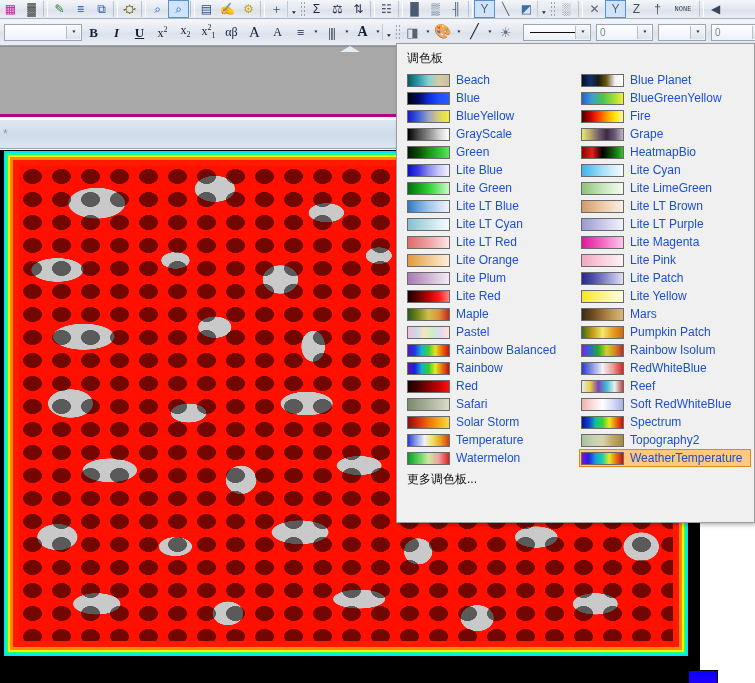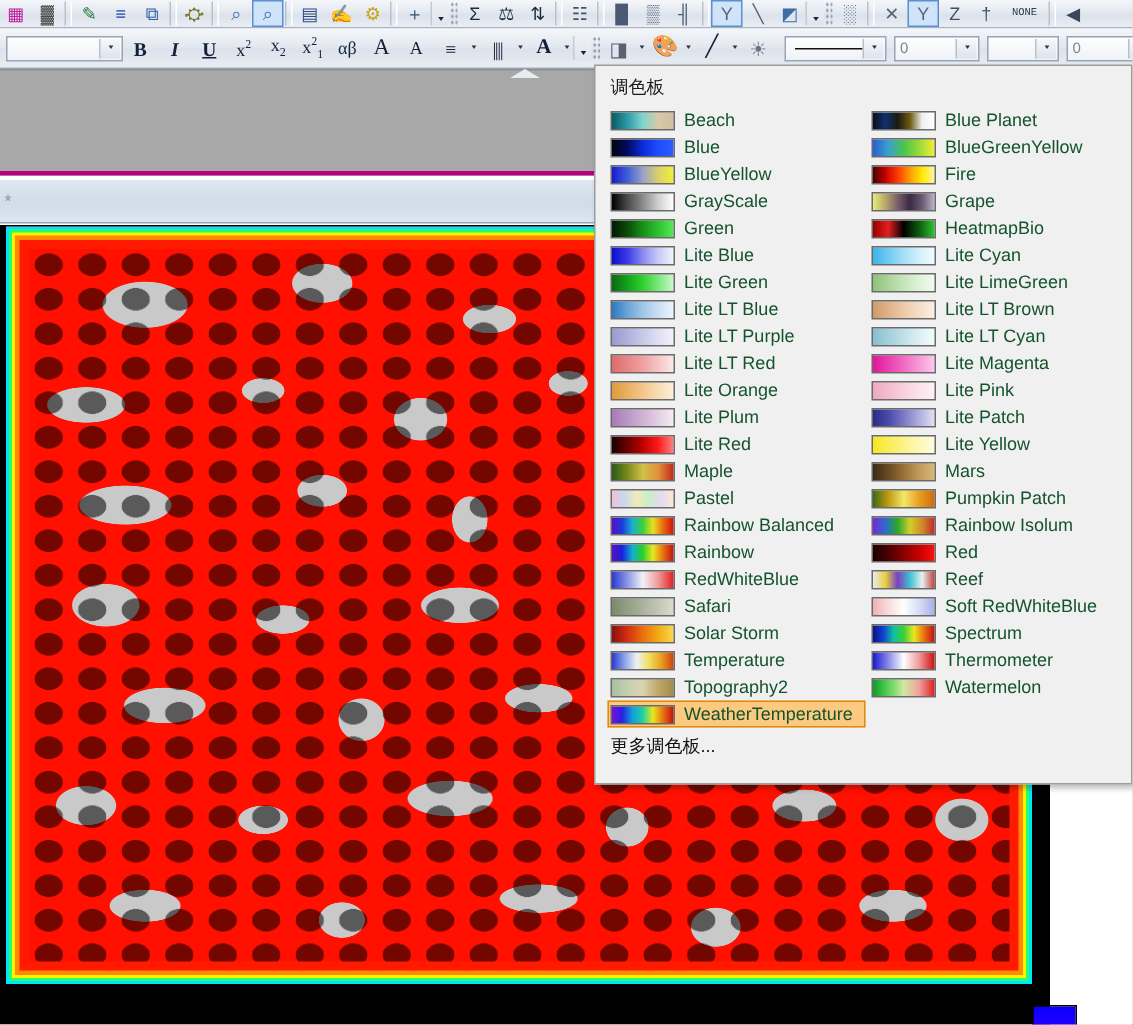--- a/index.html
+++ b/index.html
@@ -270,21 +270,21 @@
     border: 1px solid #e08a10;
     padding-left: 1px;
   }
   .pal-swatch {
     width: 43px; height: 13px; flex: 0 0 auto;
     border: 1px solid #6b6b6b;
     box-sizing: border-box;
     margin-right: 6px;
   }
   .pal-label {
-    font-size: 12px; color: #14532d; white-space: nowrap;
+    font-size: 12px; color: #1d4ed8; white-space: nowrap;
     font-family: "Liberation Sans", sans-serif;
   }
   #palette-more {
     font-size: 12px; color: #111;
     padding: 4px 0 0 10px;
   }
 
   
   #mdi-tab-nub {
     position: absolute; left: 340px; top: -1px; width: 20px; height: 6px;
@@ -566,28 +566,28 @@
         </div>
         <div class="pal-item">
           <div class="pal-swatch" style="background: linear-gradient(to right, rgb(47, 120, 192), rgb(106, 163, 216), rgb(160, 198, 232), rgb(202, 222, 244), rgb(238, 245, 252));"></div>
           <span class="pal-label">Lite LT Blue</span>
         </div>
         <div class="pal-item">
           <div class="pal-swatch" style="background: linear-gradient(to right, rgb(208, 154, 106), rgb(224, 178, 136), rgb(236, 202, 168), rgb(244, 221, 200), rgb(251, 239, 226));"></div>
           <span class="pal-label">Lite LT Brown</span>
         </div>
         <div class="pal-item">
+          <div class="pal-swatch" style="background: linear-gradient(to right, rgb(134, 191, 207), rgb(164, 208, 220), rgb(192, 224, 232), rgb(220, 240, 244), rgb(242, 251, 253));"></div>
+          <span class="pal-label">Lite LT Cyan</span>
+        </div>
+        <div class="pal-item">
           <div class="pal-swatch" style="background: linear-gradient(to right, rgb(154, 154, 208), rgb(176, 176, 220), rgb(200, 200, 232), rgb(222, 222, 244), rgb(242, 242, 252));"></div>
           <span class="pal-label">Lite LT Purple</span>
         </div>
         <div class="pal-item">
-          <div class="pal-swatch" style="background: linear-gradient(to right, rgb(134, 191, 207), rgb(164, 208, 220), rgb(192, 224, 232), rgb(220, 240, 244), rgb(242, 251, 253));"></div>
-          <span class="pal-label">Lite LT Cyan</span>
-        </div>
-        <div class="pal-item">
           <div class="pal-swatch" style="background: linear-gradient(to right, rgb(224, 106, 106), rgb(232, 133, 133), rgb(240, 160, 160), rgb(246, 196, 196), rgb(252, 232, 232));"></div>
           <span class="pal-label">Lite LT Red</span>
         </div>
         <div class="pal-item">
           <div class="pal-swatch" style="background: linear-gradient(to right, rgb(224, 23, 154), rgb(234, 63, 174), rgb(242, 106, 194), rgb(247, 154, 214), rgb(252, 200, 234));"></div>
           <span class="pal-label">Lite Magenta</span>
         </div>
         <div class="pal-item">
           <div class="pal-swatch" style="background: linear-gradient(to right, rgb(224, 154, 58), rgb(234, 176, 98), rgb(242, 198, 138), rgb(248, 220, 180), rgb(252, 239, 218));"></div>
           <span class="pal-label">Lite Orange</span>
@@ -634,28 +634,28 @@
         </div>
         <div class="pal-item">
           <div class="pal-swatch" style="background: linear-gradient(to right, rgb(122, 42, 208), rgb(42, 106, 208), rgb(42, 168, 42), rgb(208, 208, 42), rgb(208, 138, 42), rgb(192, 42, 42));"></div>
           <span class="pal-label">Rainbow Isolum</span>
         </div>
         <div class="pal-item">
           <div class="pal-swatch" style="background: linear-gradient(to right, rgb(90, 16, 192), rgb(26, 32, 224), rgb(16, 176, 208), rgb(42, 208, 42), rgb(232, 232, 32), rgb(232, 112, 16), rgb(192, 16, 16));"></div>
           <span class="pal-label">Rainbow</span>
         </div>
         <div class="pal-item">
+          <div class="pal-swatch" style="background: linear-gradient(to right, rgb(42, 58, 208), rgb(138, 150, 228), rgb(242, 242, 248), rgb(240, 154, 154), rgb(224, 32, 32));"></div>
+          <span class="pal-label">RedWhiteBlue</span>
+        </div>
+        <div class="pal-item">
           <div class="pal-swatch" style="background: linear-gradient(to right, rgb(26, 0, 0), rgb(74, 0, 0), rgb(138, 0, 0), rgb(200, 0, 0), rgb(255, 15, 15));"></div>
           <span class="pal-label">Red</span>
         </div>
         <div class="pal-item">
-          <div class="pal-swatch" style="background: linear-gradient(to right, rgb(42, 58, 208), rgb(138, 150, 228), rgb(242, 242, 248), rgb(240, 154, 154), rgb(224, 32, 32));"></div>
-          <span class="pal-label">RedWhiteBlue</span>
-        </div>
-        <div class="pal-item">
           <div class="pal-swatch" style="background: linear-gradient(to right, rgb(232, 232, 240), rgb(232, 208, 64), rgb(122, 64, 192), rgb(64, 192, 208), rgb(232, 240, 240), rgb(192, 64, 64));"></div>
           <span class="pal-label">Reef</span>
         </div>
         <div class="pal-item">
           <div class="pal-swatch" style="background: linear-gradient(to right, rgb(122, 138, 106), rgb(146, 160, 132), rgb(170, 178, 156), rgb(194, 198, 180), rgb(218, 219, 204));"></div>
           <span class="pal-label">Safari</span>
         </div>
         <div class="pal-item">
           <div class="pal-swatch" style="background: linear-gradient(to right, rgb(240, 176, 176), rgb(248, 220, 220), rgb(255, 255, 255), rgb(216, 220, 244), rgb(168, 176, 232));"></div>
           <span class="pal-label">Soft RedWhiteBlue</span>
@@ -664,24 +664,20 @@
           <div class="pal-swatch" style="background: linear-gradient(to right, rgb(138, 16, 16), rgb(208, 48, 16), rgb(234, 112, 16), rgb(244, 170, 16), rgb(248, 216, 80));"></div>
           <span class="pal-label">Solar Storm</span>
         </div>
         <div class="pal-item">
           <div class="pal-swatch" style="background: linear-gradient(to right, rgb(16, 16, 138), rgb(16, 64, 208), rgb(16, 192, 160), rgb(58, 208, 58), rgb(232, 232, 32), rgb(232, 112, 16), rgb(192, 16, 16));"></div>
           <span class="pal-label">Spectrum</span>
         </div>
         <div class="pal-item">
           <div class="pal-swatch" style="background: linear-gradient(to right, rgb(42, 58, 208), rgb(138, 160, 232), rgb(238, 240, 248), rgb(240, 224, 96), rgb(232, 160, 32), rgb(208, 64, 16));"></div>
           <span class="pal-label">Temperature</span>
-        </div>
-        <div class="pal-item">
-          <div class="pal-swatch" style="background: linear-gradient(to right, rgb(26, 26, 208), rgb(138, 138, 232), rgb(255, 255, 255), rgb(240, 154, 154), rgb(208, 16, 16));"></div>
-          <span class="pal-label">Thermometer</span>
         </div>
         <div class="pal-item">
           <div class="pal-swatch" style="background: linear-gradient(to right, rgb(168, 192, 160), rgb(196, 208, 176), rgb(216, 212, 176), rgb(192, 168, 104), rgb(160, 138, 74));"></div>
           <span class="pal-label">Topography2</span>
         </div>
         <div class="pal-item">
           <div class="pal-swatch" style="background: linear-gradient(to right, rgb(15, 154, 42), rgb(90, 208, 90), rgb(207, 232, 160), rgb(240, 160, 160), rgb(224, 32, 32));"></div>
           <span class="pal-label">Watermelon</span>
         </div>
         <div class="pal-item selected">

